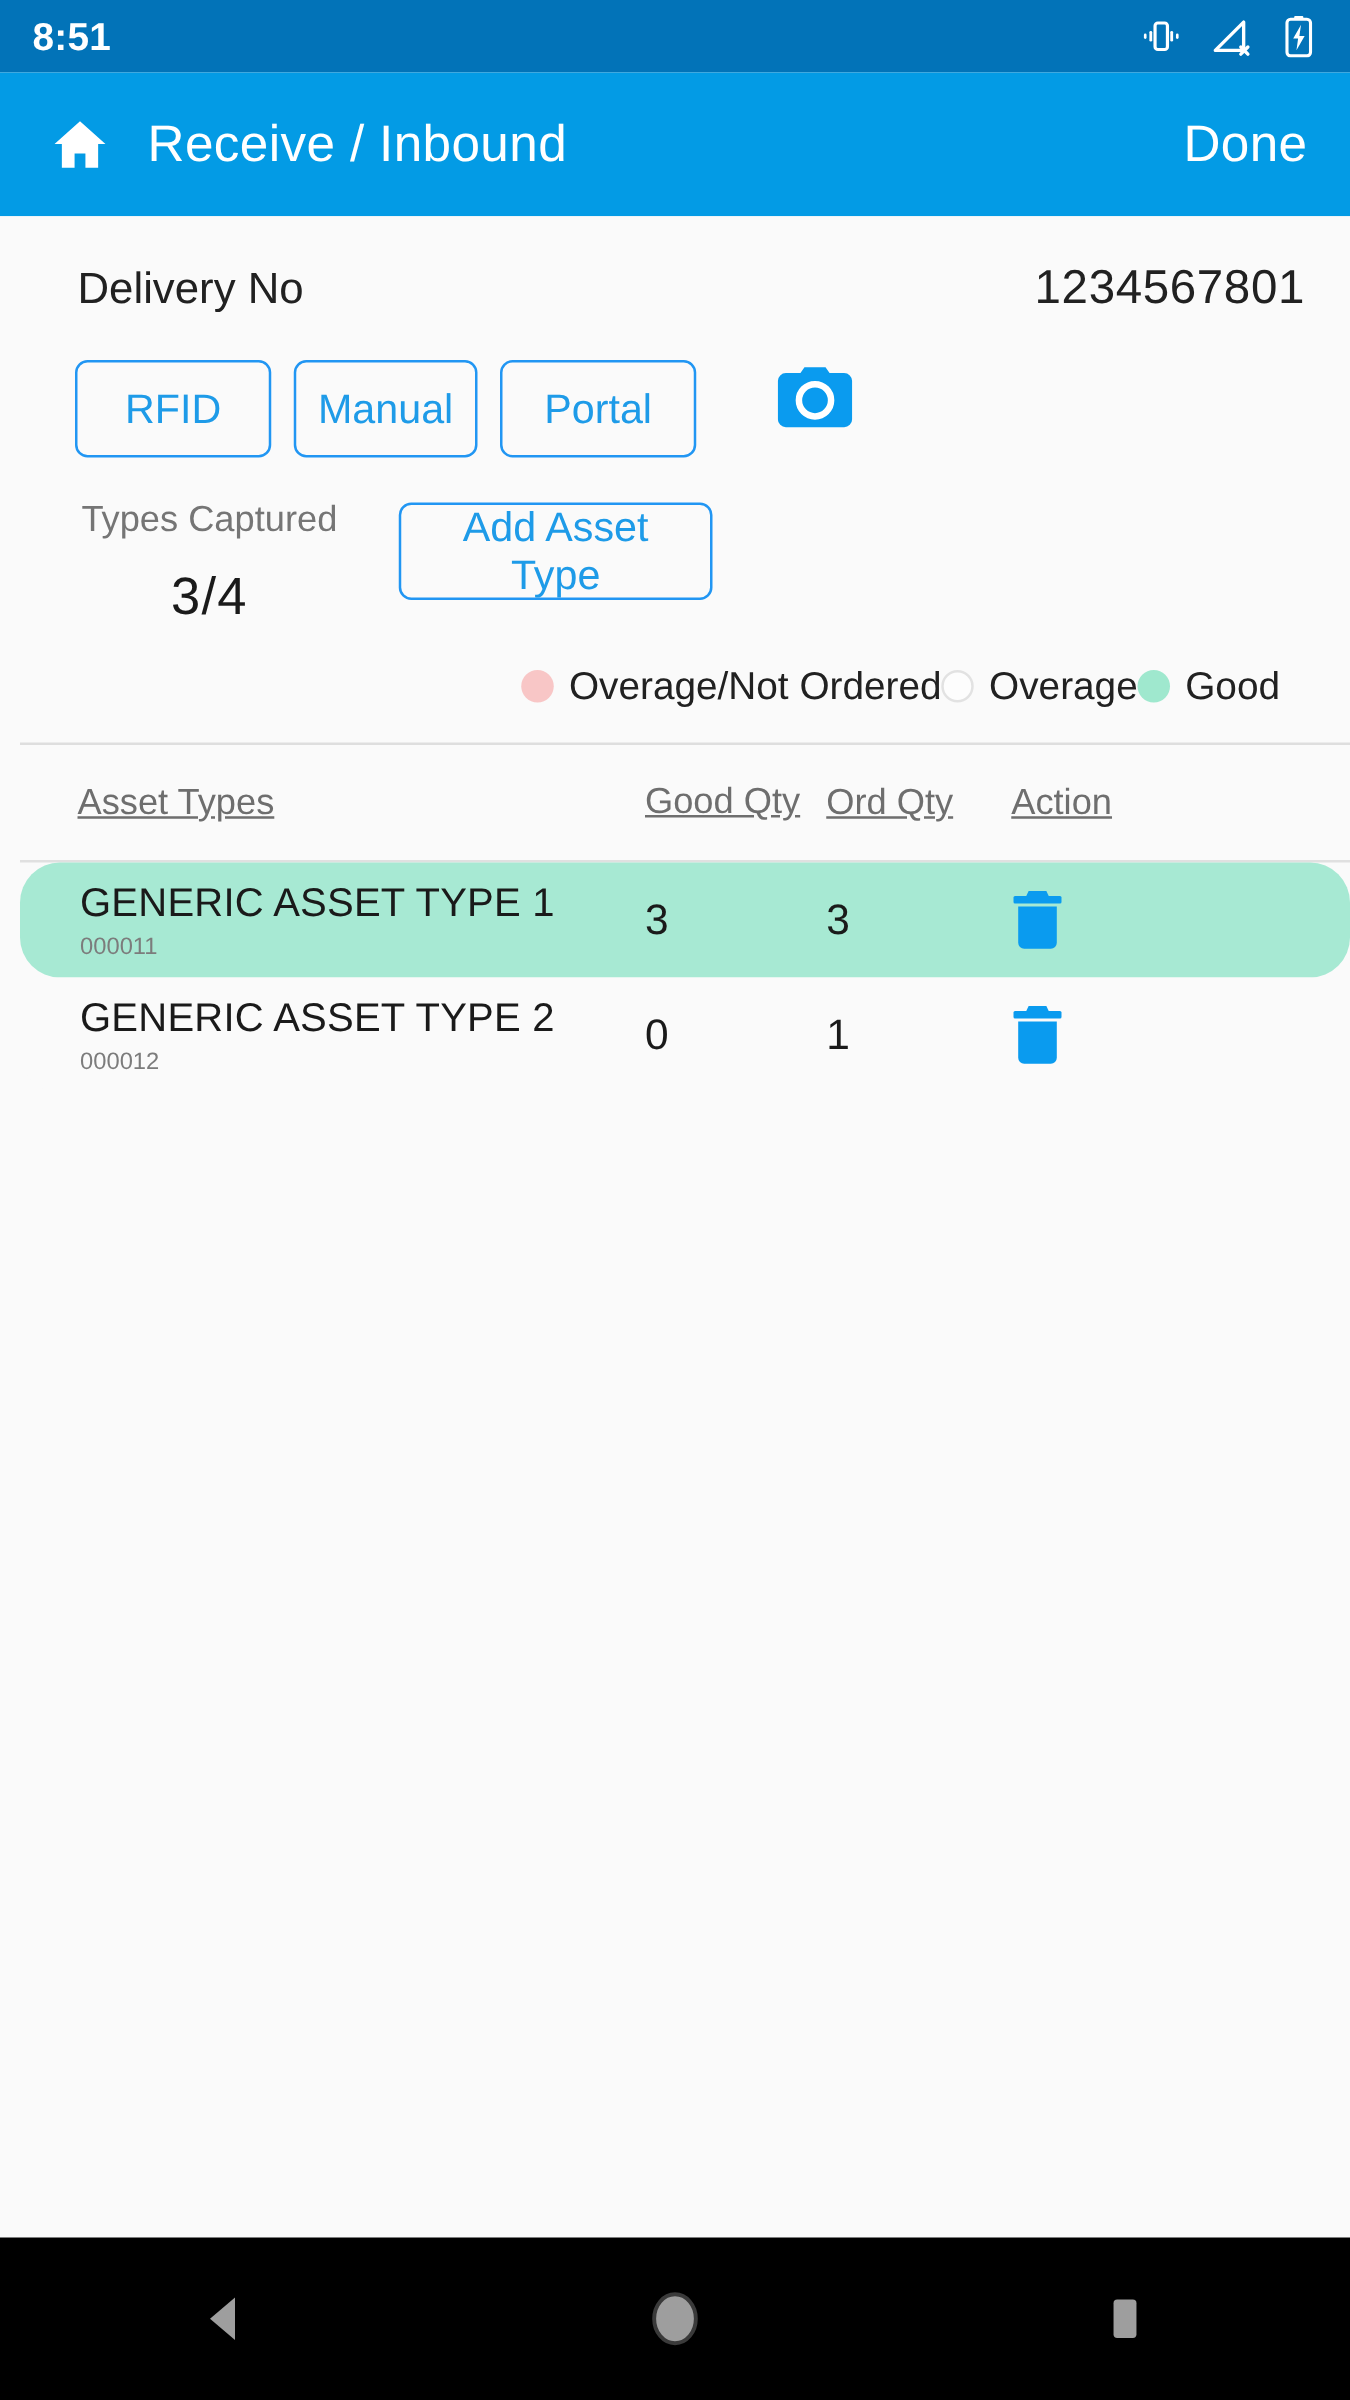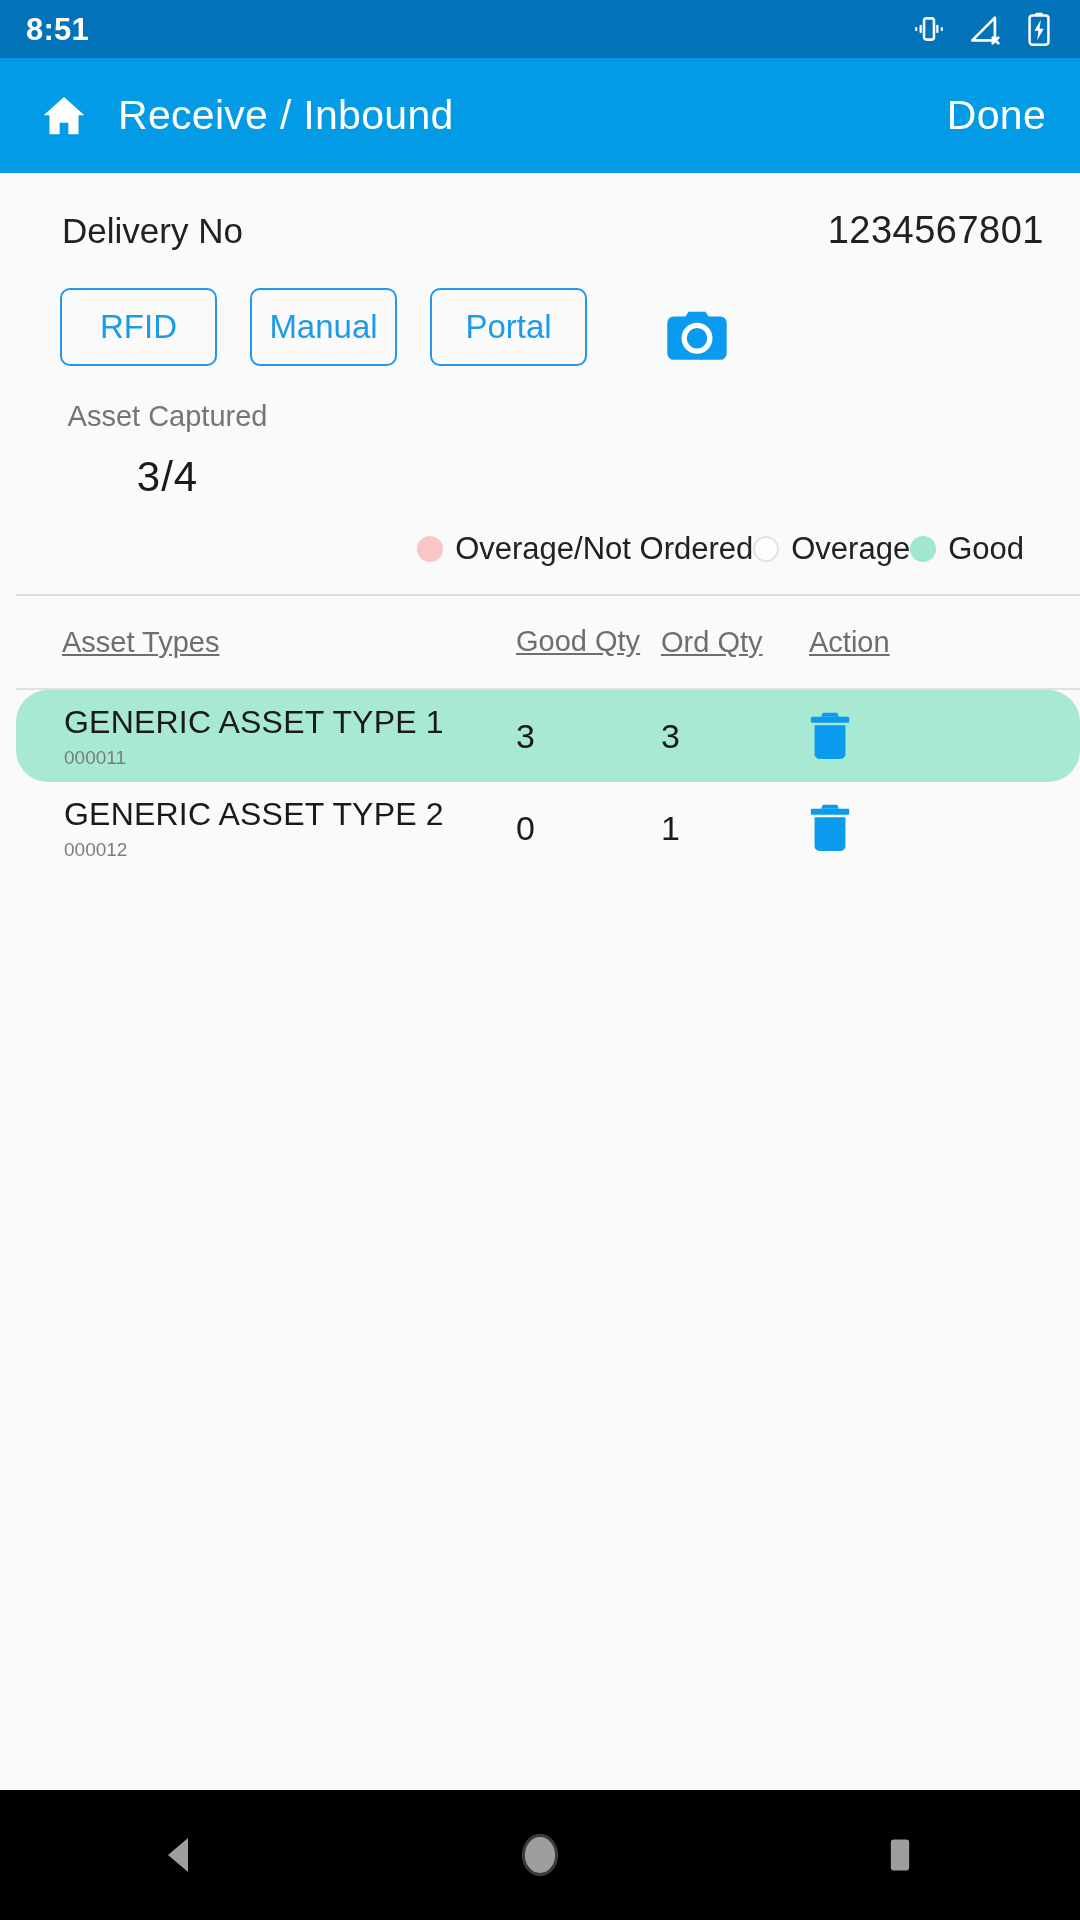--- a/index.html
+++ b/index.html
@@ -33,21 +33,21 @@
   
   .content { flex:1 1 auto; background:#fafafa; display:flex; flex-direction:column; overflow:hidden;padding-left:16px; }
 
   .delivery-row {
     display:flex; align-items:center; justify-content:space-between;
     padding:36px 36px 0 46px;
   }
   .delivery-label { font-size:35px; color:#212121; }
   .delivery-value { font-size:38px; color:#212121; letter-spacing:.5px; }
 
-  .btn-row { display:flex; align-items:flex-end; padding:36px 0 0 44px; gap:33px; }
+  .btn-row { display:flex; align-items:flex-start; padding:36px 0 0 44px; gap:18px; }
   .obtn {
     border:2px solid #2196F3; border-radius:10px; background:transparent;
     color:#1E9BE8; font-size:33px; font-family:inherit;
     height:78px; display:flex; align-items:center; justify-content:center;
     padding:0 10px;
   }
   .obtn-rfid   { width:157px; }
   .obtn-manual { width:147px; }
   .obtn-portal { width:157px; }
   .camera-btn { margin-left:47px; width:60px; height:60px; display:flex; align-items:center; justify-content:center; }
@@ -149,23 +149,24 @@
       <span class="camera-btn">
         <svg width="60" height="52" viewBox="0 0 24 21" fill="#0A9BEF">
           <path d="M8.6 0.7 L7.3 2.6 H2.6 A2.6 2.6 0 0 0 0 5.2 V17.5 A2.6 2.6 0 0 0 2.6 20.1 H21.4 A2.6 2.6 0 0 0 24 17.5 V5.2 A2.6 2.6 0 0 0 21.4 2.6 H16.7 L15.4 0.7 Z"></path>
           <circle cx="12" cy="11.4" r="5.2" fill="none" stroke="#fff" stroke-width="2.1"></circle>
         </svg>
       </span>
     </div>
 
     <div class="captured-row">
       <div class="captured-block">
-        <span class="captured-label">Asset Captured</span>
+        <span class="captured-label">Types Captured</span>
         <span class="captured-value">3/4</span>
       </div>
+      <button class="obtn obtn-add">Add Asset Type</button>
     </div>
 
     <div class="legend-row">
       <span class="legend-item">
         <span class="legend-dot" style="background:#F8C6C6"></span>
         <span class="legend-text">Overage/Not Ordered</span>
       </span>
       <span class="legend-item">
         <span class="legend-dot hollow"></span>
         <span class="legend-text">Overage</span>

